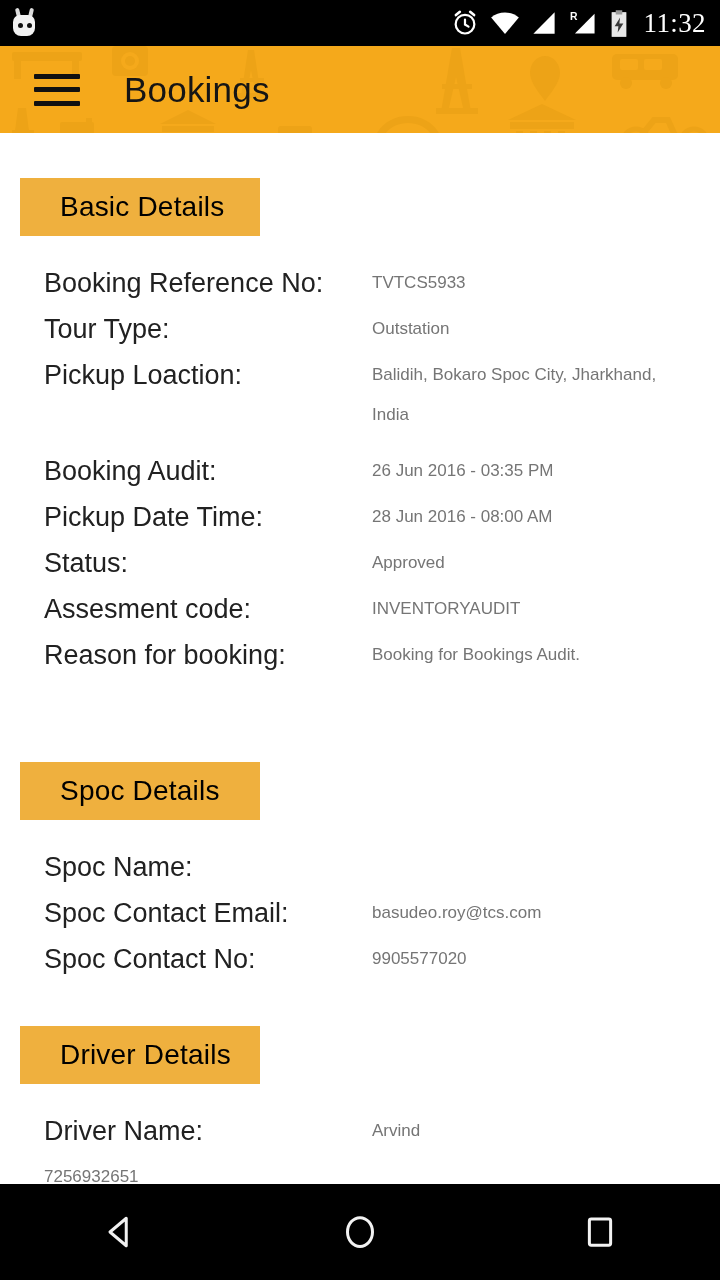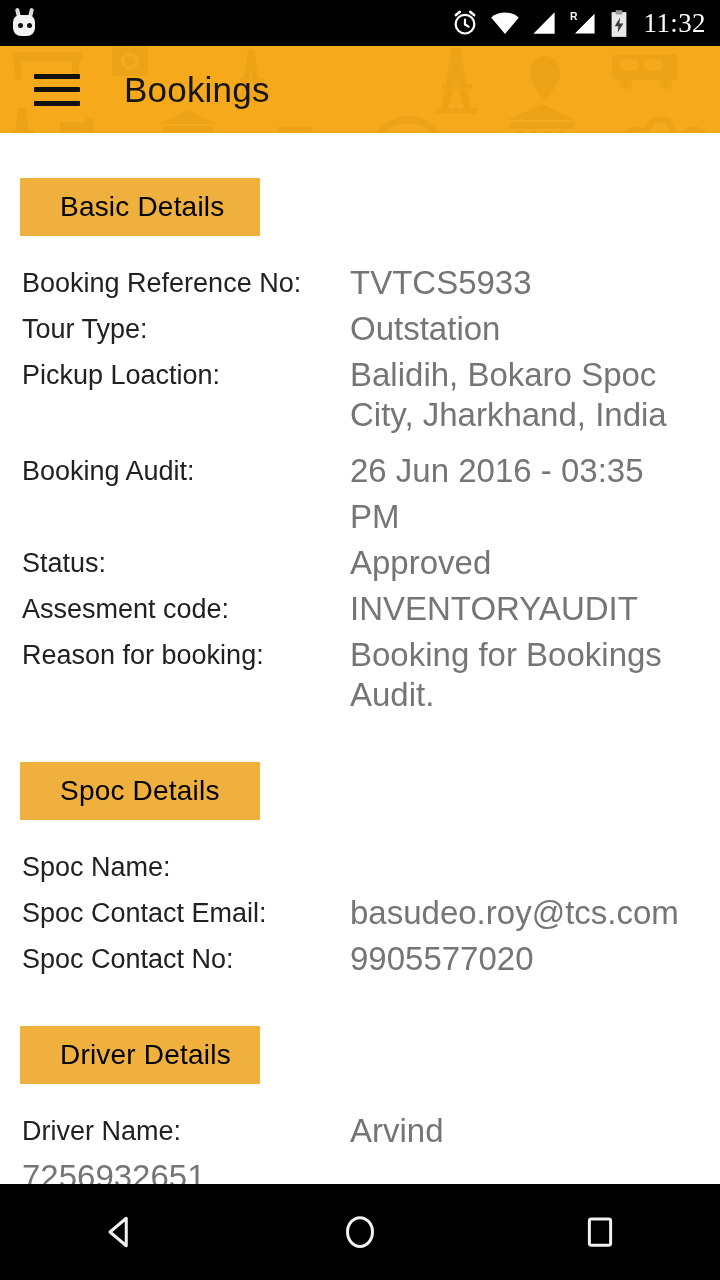--- a/index.html
+++ b/index.html
@@ -52,27 +52,27 @@
 
   .chip{
     width:240px; height:58px; background:#efb03e; display:flex; align-items:center;
     padding-left:40px; color:#000000; font-size:28px; letter-spacing:.2px;
   }
   .chip.basic{ margin-left:20px; margin-top:22px; }
   .chip.spoc{ margin-left:20px; margin-top:46px; }
   .chip.driver{ margin-left:20px; margin-top:44px; }
 
   .rows{ margin-top:24px; }
-  .row{ display:flex; align-items:flex-start; padding:0 18px 0 22px; min-height:46px; }
+  .row{ display:flex; align-items:flex-start; padding:0 18px 0 44px; min-height:46px; }
   .row .label{
     width:328px; flex:0 0 328px; color:#212121; font-size:27px; line-height:46px;
     white-space:nowrap;
   }
   .row .value{
-    color:#757575; font-size:33px; line-height:46px; max-width:318px;
+    color:#757575; font-size:17px; line-height:46px; max-width:318px;
   }
   .row.multiline .value{ line-height:40px; padding-top:3px; }
   .row.multiline{ min-height:84px; }
   .rows.gap-after-loc .row.multiline{ margin-bottom:12px; }
 
   
   .navbar{
     position:absolute; left:0; right:0; bottom:0; height:96px; background:#000;
     display:flex; align-items:center; justify-content:space-around;
   }
@@ -207,20 +207,24 @@
     </div>
     <div class="row multiline">
       <div class="label">Pickup Loaction:</div>
       <div class="value">Balidih, Bokaro Spoc City, Jharkhand, India</div>
     </div>
     <div class="row">
       <div class="label">Booking Audit:</div>
       <div class="value">26 Jun 2016 - 03:35 PM</div>
     </div>
     <div class="row">
+      <div class="label">Pickup Date Time:</div>
+      <div class="value">28 Jun 2016 - 08:00 AM</div>
+    </div>
+    <div class="row">
       <div class="label">Status:</div>
       <div class="value">Approved</div>
     </div>
     <div class="row">
       <div class="label">Assesment code:</div>
       <div class="value">INVENTORYAUDIT</div>
     </div>
     <div class="row multiline">
       <div class="label">Reason for booking:</div>
       <div class="value">Booking for Bookings Audit.</div>

